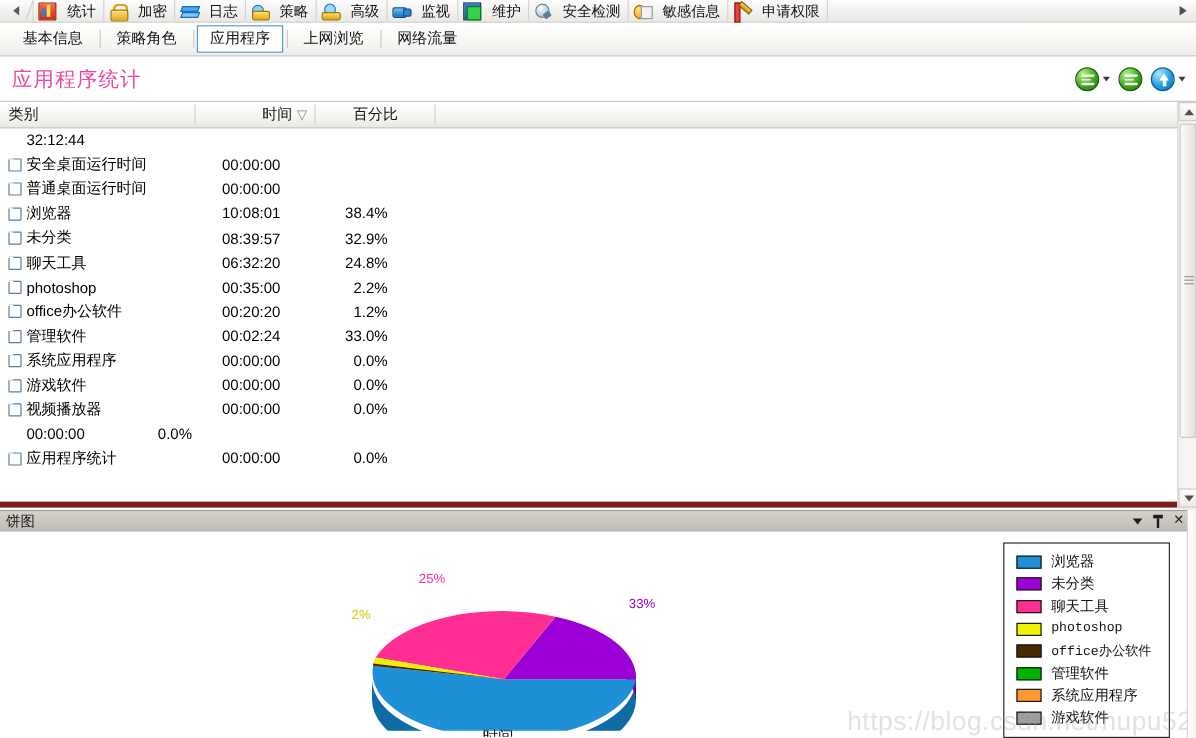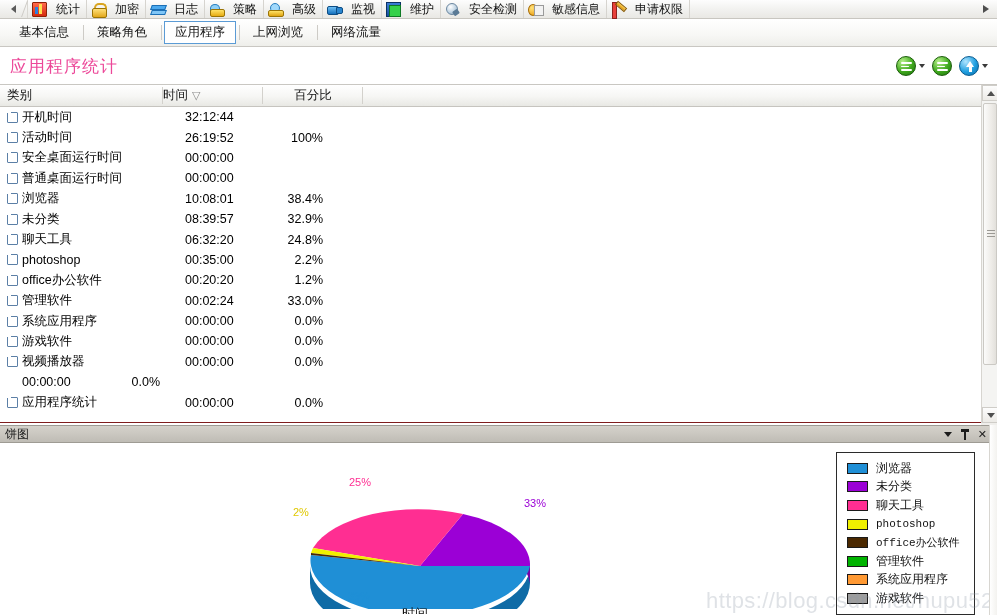--- a/index.html
+++ b/index.html
@@ -105,31 +105,31 @@
   .circ .lines { position:absolute; left:4px; top:5px; width:12px; height:10px; }
   .circ .lines i { display:block; height:1.6px; background:#fff; margin-bottom:2px; border-radius:1px; }
   .circ .lines i:nth-child(1){ width:11px; } .circ .lines i:nth-child(2){ width:8px; } .circ .lines i:nth-child(3){ width:11px; }
   .circ .uparrow { position:absolute; left:6px; top:4px; width:0; height:0; border-left:4px solid transparent; border-right:4px solid transparent; border-bottom:6px solid #fff; }
   .circ .uparrow-stem { position:absolute; left:8.5px; top:9px; width:3px; height:6px; background:#fff; }
   .caret { width:0;height:0;border-left:3.5px solid transparent;border-right:3.5px solid transparent;border-top:4.5px solid #3a3a3a; margin-left:3px; }
 
   
   .tablewrap {
     position:absolute; left:0; top:85px; width:997px; height:338px;
-    background:#fff; border-bottom:1px solid #7f1d1d; overflow:hidden;
+    background:#fff; border-bottom:5px solid #7f1d1d; overflow:hidden;
   }
   .thead {
     display:flex; height:22px; align-items:stretch;
     background: linear-gradient(to bottom,#ffffff 0%,#f6f6f4 55%,#e8e8e4 100%);
     border-bottom:1px solid #c6c4bf;
   }
   .th { position:relative; font-size:12.5px; color:#111; line-height:21px; }
   .th .sep { position:absolute; right:0; top:2px; bottom:2px; width:1px; background:#d3d1cc; }
   .th-cat  { width:163px; padding-left:7px; }
-  .th-time { width:100px; text-align:left; padding-right:0; }
+  .th-time { width:100px; text-align:right; padding-right:7px; }
   .th-pct  { width:100px; text-align:center; }
   .th-rest { flex:1 1 auto; }
   .sortmark { display:inline-block; margin-left:4px; color:#8d8d8d; font-size:11px; }
 
   .tbody { height: 316px; overflow:hidden; position:relative; }
   .trow { display:flex; height:20.4px; align-items:center; }
   .td { font-size:12.5px; color:#000; }
   .td-cat { width:163px; display:flex; align-items:center; gap:4px; padding-left:7px; }
   .td-time { width:100px; text-align:left; padding-left:22px; font-family:"Liberation Sans", sans-serif; }
   .td-pct { width:100px; text-align:right; padding-right:40px; }
@@ -326,34 +326,22 @@
         <span class="sep"></span>
       </div>
       <div class="th th-pct">
         <span>百分比</span>
         <span class="sep"></span>
       </div>
       <div class="th th-rest"></div>
     </div>
     <div class="tbody" id="table-body">
         <div class="trow">
-          <div class="td td-cat">
-            <span class="chk"></span>
-            <span>开机时间</span>
-          </div>
           <div class="td td-time">32:12:44</div>
           <div class="td td-pct"></div>
-        </div>
-        <div class="trow">
-          <div class="td td-cat">
-            <span class="chk"></span>
-            <span>活动时间</span>
-          </div>
-          <div class="td td-time">26:19:52</div>
-          <div class="td td-pct">100%</div>
         </div>
         <div class="trow">
           <div class="td td-cat">
             <span class="chk"></span>
             <span>安全桌面运行时间</span>
           </div>
           <div class="td td-time">00:00:00</div>
           <div class="td td-pct"></div>
         </div>
         <div class="trow">

